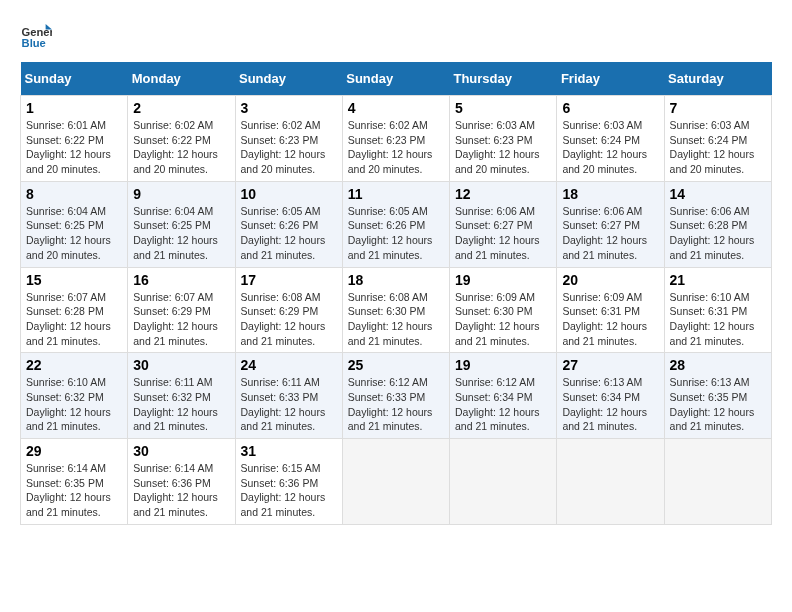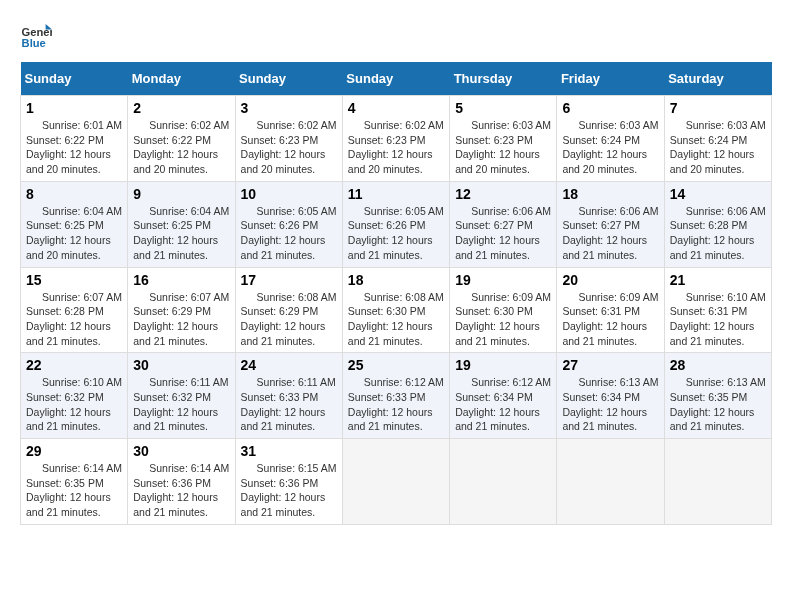--- a/index.html
+++ b/index.html
@@ -67,21 +67,20 @@
     .day-num {
       font-size: 14px;
       font-weight: bold;
       display: block;
       margin-bottom: 2px;
     }
     .day-detail {
       font-size: 10.5px;
       color: #333;
       line-height: 1.4;
-      margin-left: 16px;
     }
   </style>
 </head>
 <body>
 
 <div class="header-area">
   <div class="logo">
     <svg class="logo-icon" viewBox="0 0 40 40">
       <text x="2" y="20" font-size="14" font-weight="bold" fill="#333">General</text>
       <text x="2" y="34" font-size="14" font-weight="bold" fill="#1a6faf">Blue</text>

